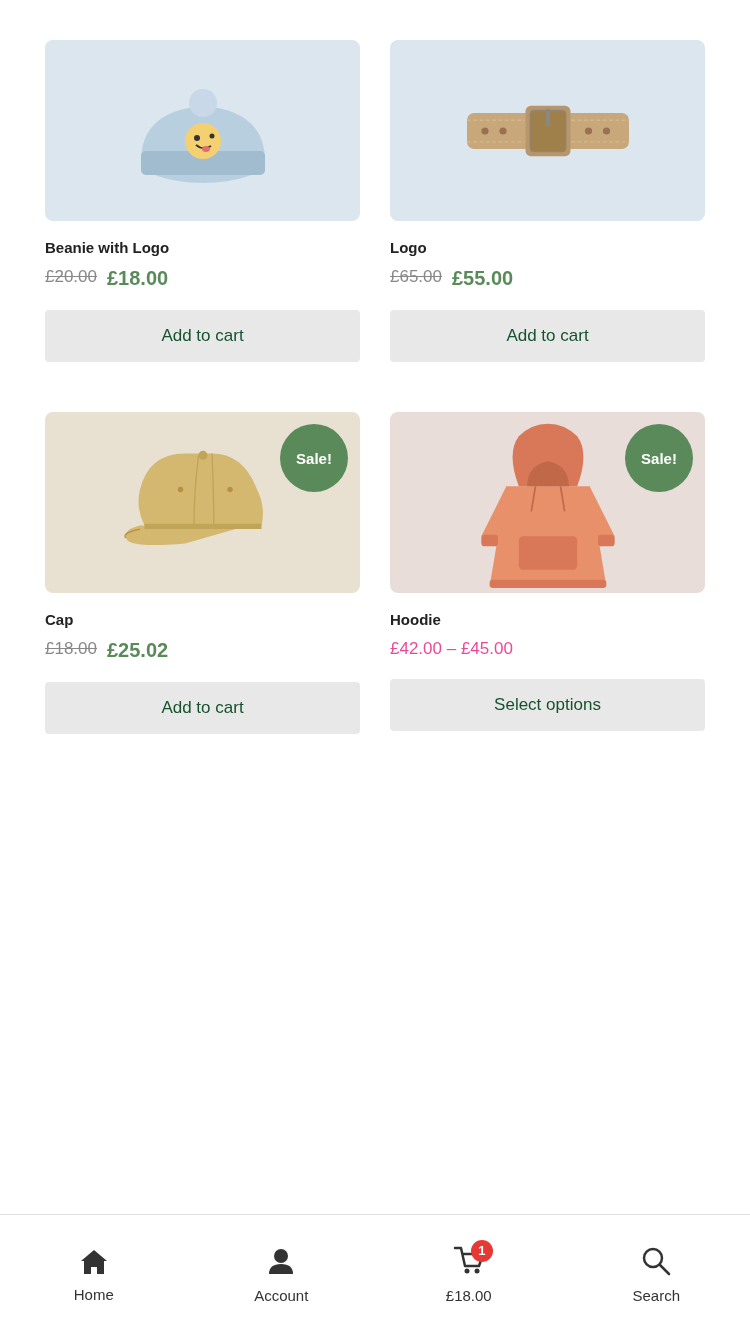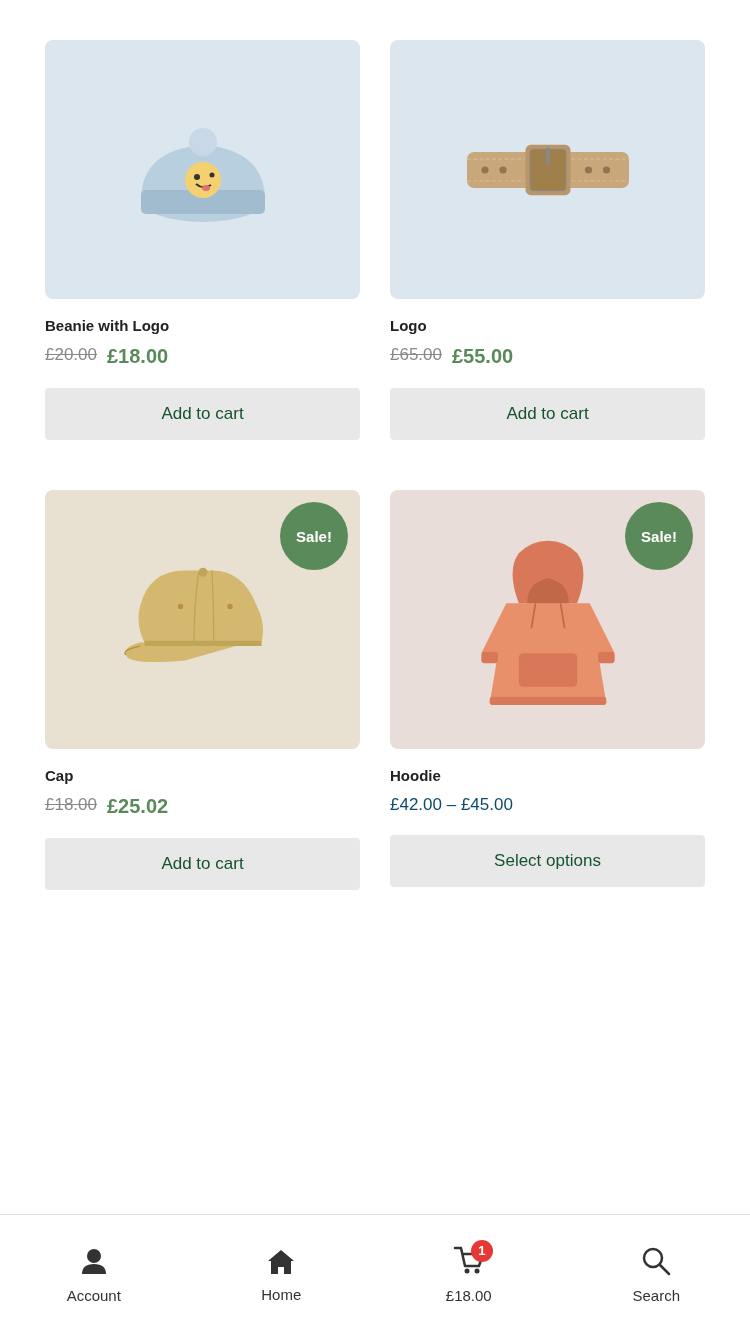--- a/index.html
+++ b/index.html
@@ -23,21 +23,21 @@
     .product-cell {
       padding: 20px 15px 30px 15px;
       display: flex;
       flex-direction: column;
       align-items: flex-start;
     }
 
     .product-image-wrapper {
       position: relative;
       width: 100%;
-      height: 259px;
+      height: 181px;
       background: #e8edf2;
       border-radius: 8px;
       display: flex;
       align-items: center;
       justify-content: center;
       margin-bottom: 18px;
       overflow: hidden;
     }
 
     .sale-badge {
@@ -82,21 +82,21 @@
       font-size: 17px;
     }
 
     .price-sale {
       color: #5a8a5a;
       font-size: 20px;
       font-weight: 700;
     }
 
     .price-range {
-      color: #0c4a6e;
+      color: #ec4899;
       font-size: 17px;
     }
 
     .btn-add-to-cart, .btn-select-options {
       background: #e8e8e8;
       border: none;
       border-radius: 4px;
       padding: 16px 28px;
       font-size: 17px;
       font-weight: 500;
@@ -306,35 +306,35 @@
     <div class="product-pricing">
       <span class="price-range">£42.00 – £45.00</span>
     </div>
     <button class="btn-select-options">Select options</button>
   </div>
 </div>
 
 <div class="bottom-nav">
   <div class="nav-item">
     <div class="nav-icon">
+      <svg width="30" height="28" viewBox="0 0 30 28">
+        <path d="M15 3 L28 14 L25 14 L25 27 L18 27 L18 20 L12 20 L12 27 L5 27 L5 14 L2 14 Z" fill="#333" stroke="none"></path>
+      </svg>
+    </div>
+    <span class="nav-label">Home</span>
+  </div>
+
+  <div class="nav-item">
+    <div class="nav-icon">
       <svg width="28" height="30" viewBox="0 0 28 30">
         <circle cx="14" cy="10" r="7" fill="#333"></circle>
         <path d="M2 28 Q2 18 14 18 Q26 18 26 28 Z" fill="#333"></path>
       </svg>
     </div>
     <span class="nav-label">Account</span>
-  </div>
-
-  <div class="nav-item">
-    <div class="nav-icon">
-      <svg width="30" height="28" viewBox="0 0 30 28">
-        <path d="M15 3 L28 14 L25 14 L25 27 L18 27 L18 20 L12 20 L12 27 L5 27 L5 14 L2 14 Z" fill="#333" stroke="none"></path>
-      </svg>
-    </div>
-    <span class="nav-label">Home</span>
   </div>
 
   <div class="nav-item">
     <div class="nav-icon" style="position:relative;display:inline-block;">
       <svg width="32" height="30" viewBox="0 0 32 30">
         <path d="M2 2 L8 2 L12 20 L26 20 L30 8 L10 8" stroke="#333" stroke-width="2.5" fill="none" stroke-linecap="round" stroke-linejoin="round"></path>
         <circle cx="14" cy="25" r="2.5" fill="#333"></circle>
         <circle cx="24" cy="25" r="2.5" fill="#333"></circle>
       </svg>
       <span class="cart-badge" style="position:absolute;top:-6px;right:-8px;background:#e53935;color:white;border-radius:50%;width:22px;height:22px;display:flex;align-items:center;justify-content:center;font-size:13px;font-weight:700;">1</span>

